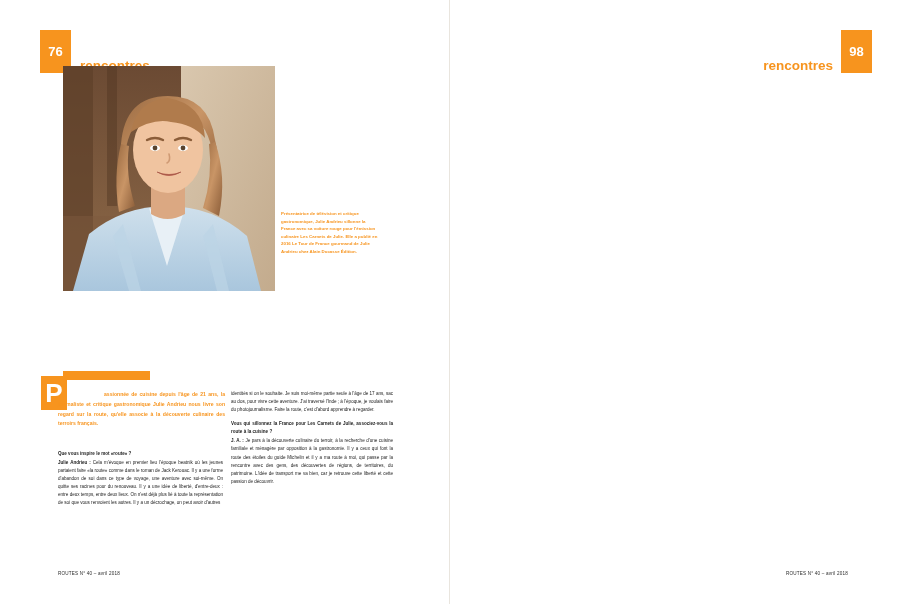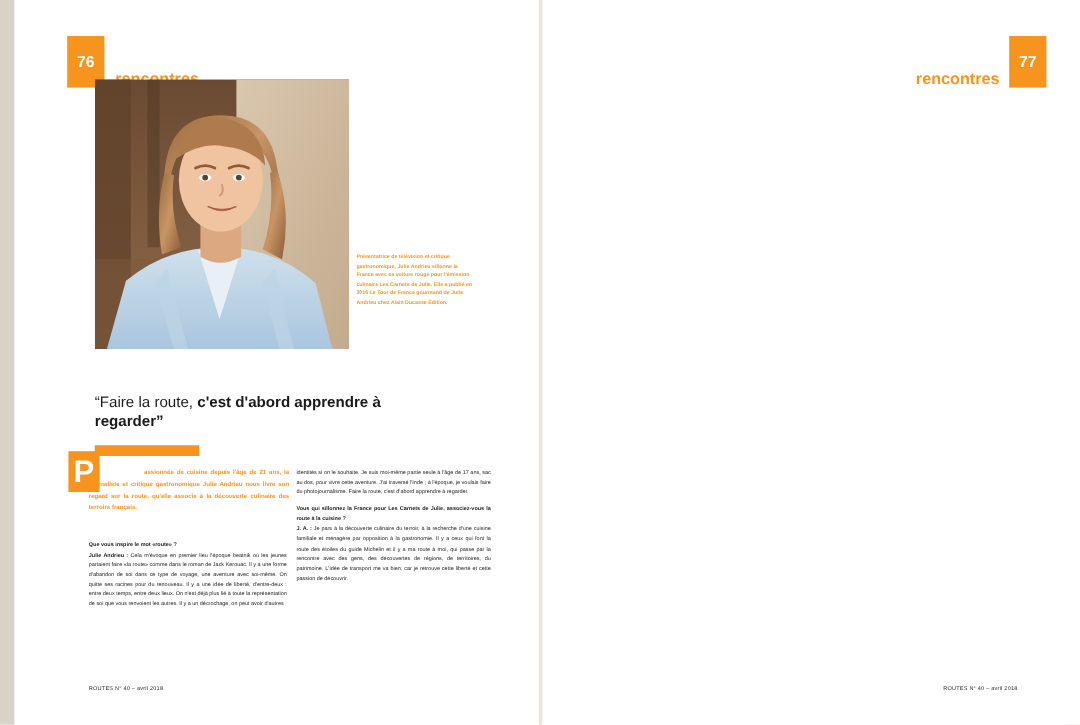--- a/index.html
+++ b/index.html
@@ -3,21 +3,21 @@
 <meta charset="utf-8">
 <style>
   html,body{margin:0;padding:0;}
   body{
     width:900px;height:604px;
     background:#ffffff;
     font-family:"Liberation Sans", sans-serif;
     overflow:hidden;
     position:relative;
   }
-  .spread{position:absolute;inset:0;display:flex;padding-left:16px;}
+  .spread{position:absolute;inset:0;display:flex;}
 
   
   .edge-left{position:absolute;left:0;top:0;width:12px;height:604px;background:#d8d2c8;}
   .edge-right{position:absolute;right:0;top:0;width:12px;height:604px;background:#d8d2c8;}
   .gutter{position:absolute;left:449px;top:0;width:3px;height:604px;background:#e9e5de;}
 
   .page{position:relative;height:604px;background:#fff;}
   .page-left{width:450px;}
   .page-right{width:450px;}
 
@@ -169,23 +169,20 @@
 
         <path d="M106 88 Q108 95 104 97" stroke="#cf9a74" stroke-width="1.6" fill="none" stroke-linecap="round"></path>
         <path d="M94 106 Q106 114 118 106 Q106 110 94 106 Z" fill="#c4705e"></path>
         <path d="M94 106 Q106 112 118 106" stroke="#a85a49" stroke-width="1" fill="none"></path>
       </svg>
     </div>
 
     <div class="caption">Présentatrice de télévision et critique gastronomique, Julie Andrieu sillonne la France avec sa voiture rouge pour l'émission culinaire Les Carnets de Julie. Elle a publié en 2016 Le Tour de France gourmand de Julie Andrieu chez Alain Ducasse Édition.</div>
 
 
-    <div class="pull">
-      <span>“Faire la route, </span><b>c'est d'abord apprendre à regarder”</b>
-    </div>
 
     <div class="rule"></div>
 
     <div class="dropcap" style="color: rgb(255, 255, 255); font: bold 26px &quot;Liberation Sans&quot;, sans-serif; display: flex; align-items: center; justify-content: center;">P</div>
     <div class="intro">
       <span class="indent">assionnée de cuisine depuis l'âge de 21 ans, la journaliste et critique gastronomique Julie Andrieu nous livre son regard sur la route, qu'elle associe à la découverte culinaire des terroirs français.</span>
     </div>
 
     <div class="col l-col1">
       <p>
@@ -205,19 +202,19 @@
     <div class="footer footer-left">ROUTES N° 40 – avril 2018</div>
   </div>
 
   <div class="gutter"></div>
 
   <div class="page page-right">
 
 
     <div class="hdr hdr-right">
       <div class="hdr-label">rencontres</div>
-      <div class="folio">77</div>
+      <div class="folio">98</div>
     </div>
 
     <div class="footer footer-right">ROUTES N° 40 – avril 2018</div>
   </div>
 
 </div>
 
 </body></html>

